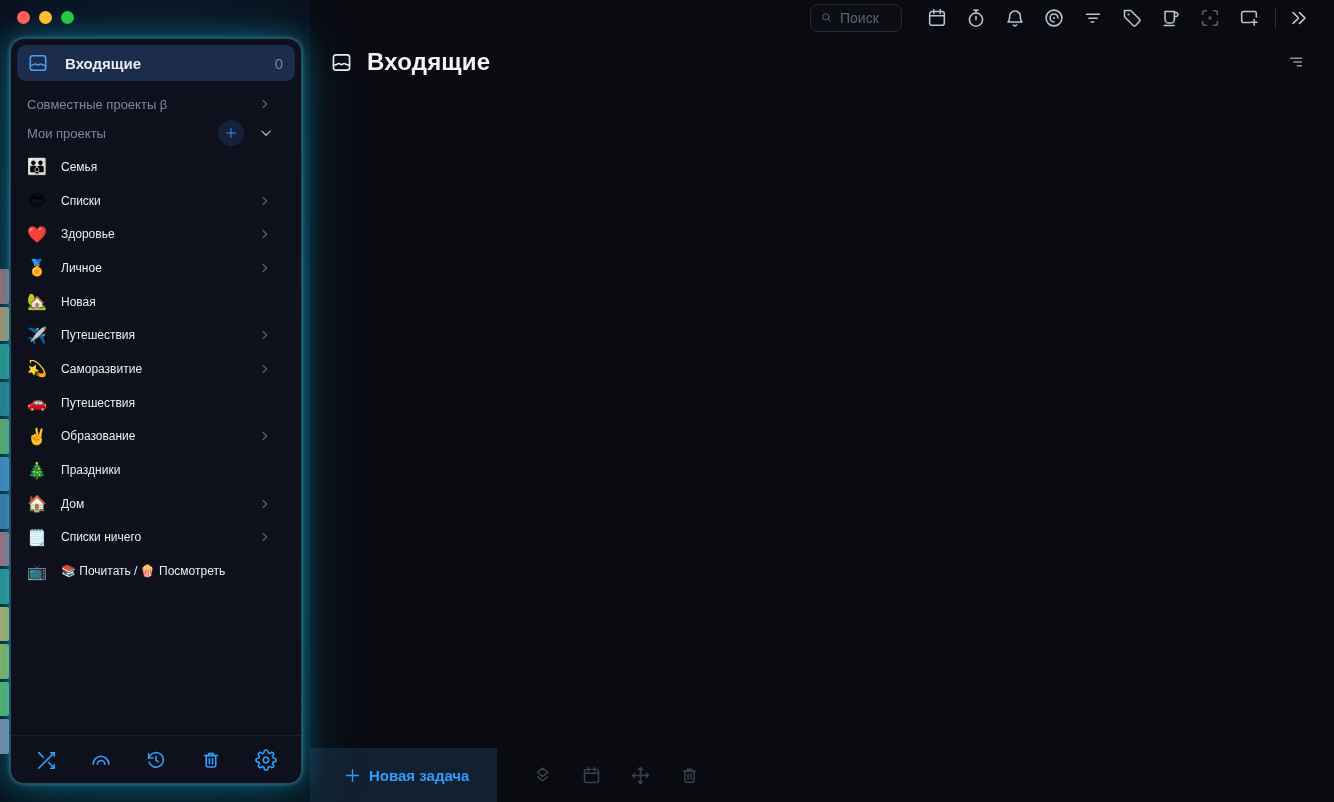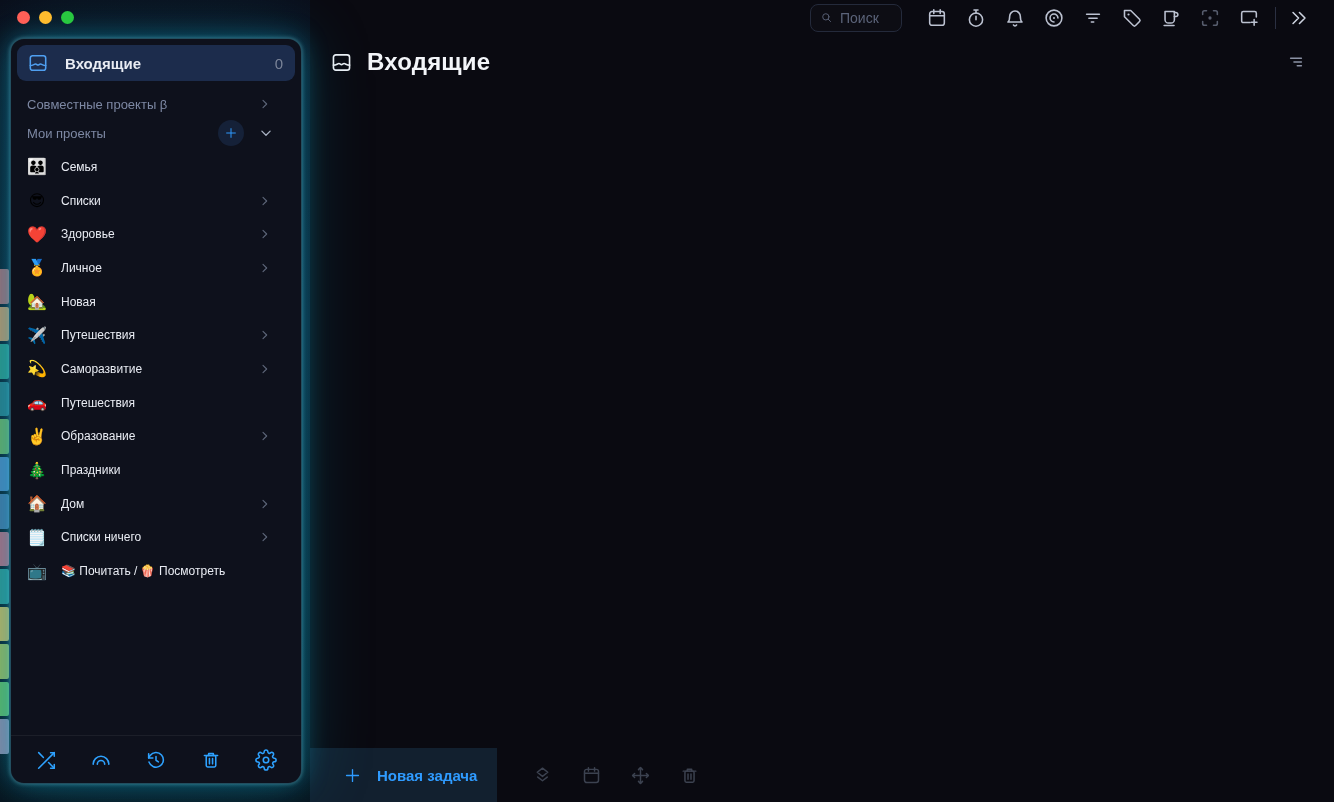--- a/index.html
+++ b/index.html
@@ -31,21 +31,21 @@
   .tb-sep{width:1px;height:22px;background:#2b3042;margin-left:15px;}
   .tb-expand{width:22px;height:22px;color:#ced4e0;margin-left:12px;cursor:pointer;}
   .view-header{display:flex;align-items:center;padding:13px 28px 0 20px;gap:14px;}
   .h-ico{width:23px;height:23px;color:#eef1f6;}
   .view-header h1{margin:0;font-size:24px;font-weight:700;color:#f3f5f9;letter-spacing:.2px;}
   .sort{margin-left:auto;width:20px;height:20px;color:#8b92a5;cursor:pointer;}
   .empty{position:absolute;left:0;right:0;top:314px;text-align:center;}
   .empty-title{font-size:31px;color:#596175;}
   .empty-sub{font-size:13.5px;color:#7c86a8;margin-top:21px;}
   .bottombar{position:absolute;left:0;right:0;bottom:0;height:54px;display:flex;align-items:stretch;}
-  .new-task{width:187px;background:#12202f;display:flex;align-items:center;gap:15px;
+  .new-task{width:187px;background:#12202f;display:flex;align-items:center;gap:7px;
             padding-left:33px;box-sizing:border-box;color:#2f9bff;cursor:pointer;}
   .new-task .ico{width:19px;height:19px;}
   .new-task-label{font-size:15px;font-weight:700;}
   .bottom-icons{display:flex;align-items:center;gap:28px;padding-left:35px;}
   .b-btn{width:21px;height:21px;color:#3c4250;}
   
   .sidebar{position:absolute;left:10px;top:38px;width:292px;height:746px;background:#0e111c;
            border-radius:14px;border:1px solid rgba(77,208,235,.32);box-sizing:border-box;
            box-shadow:0 0 4px rgba(125,235,255,.4),0 0 26px rgba(14,165,200,.45),0 0 70px rgba(14,165,200,.25);
            display:flex;flex-direction:column;overflow:hidden;z-index:4;}

